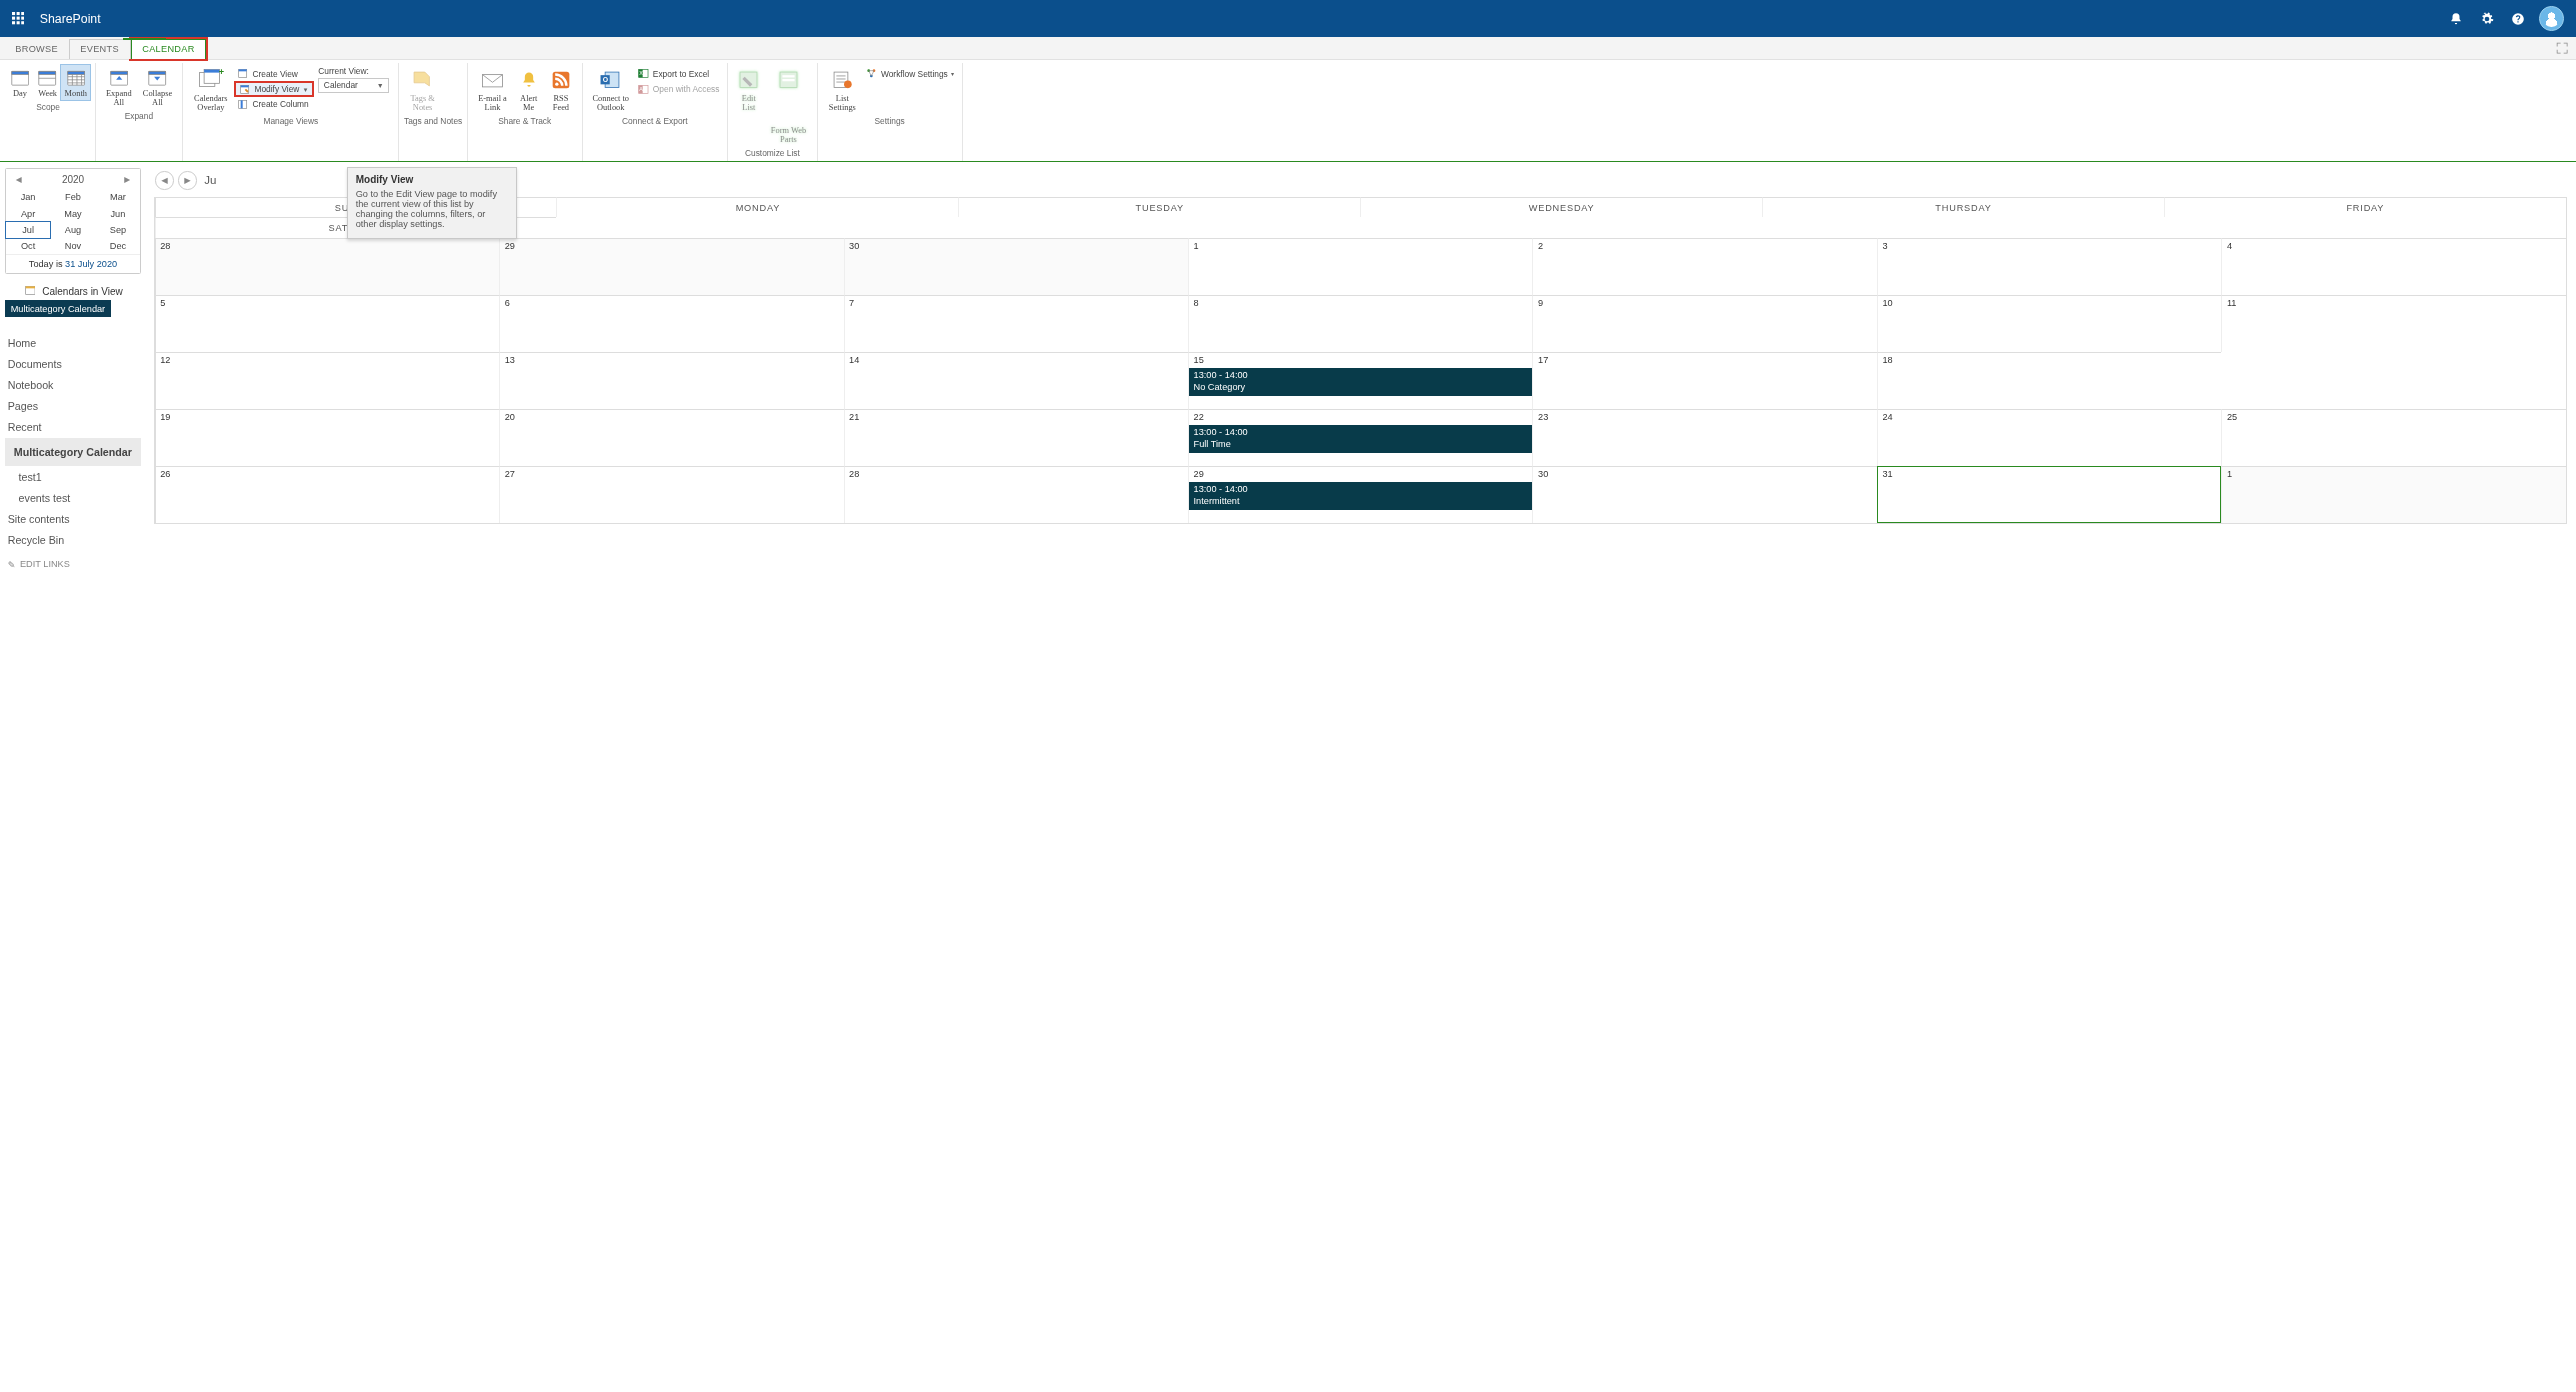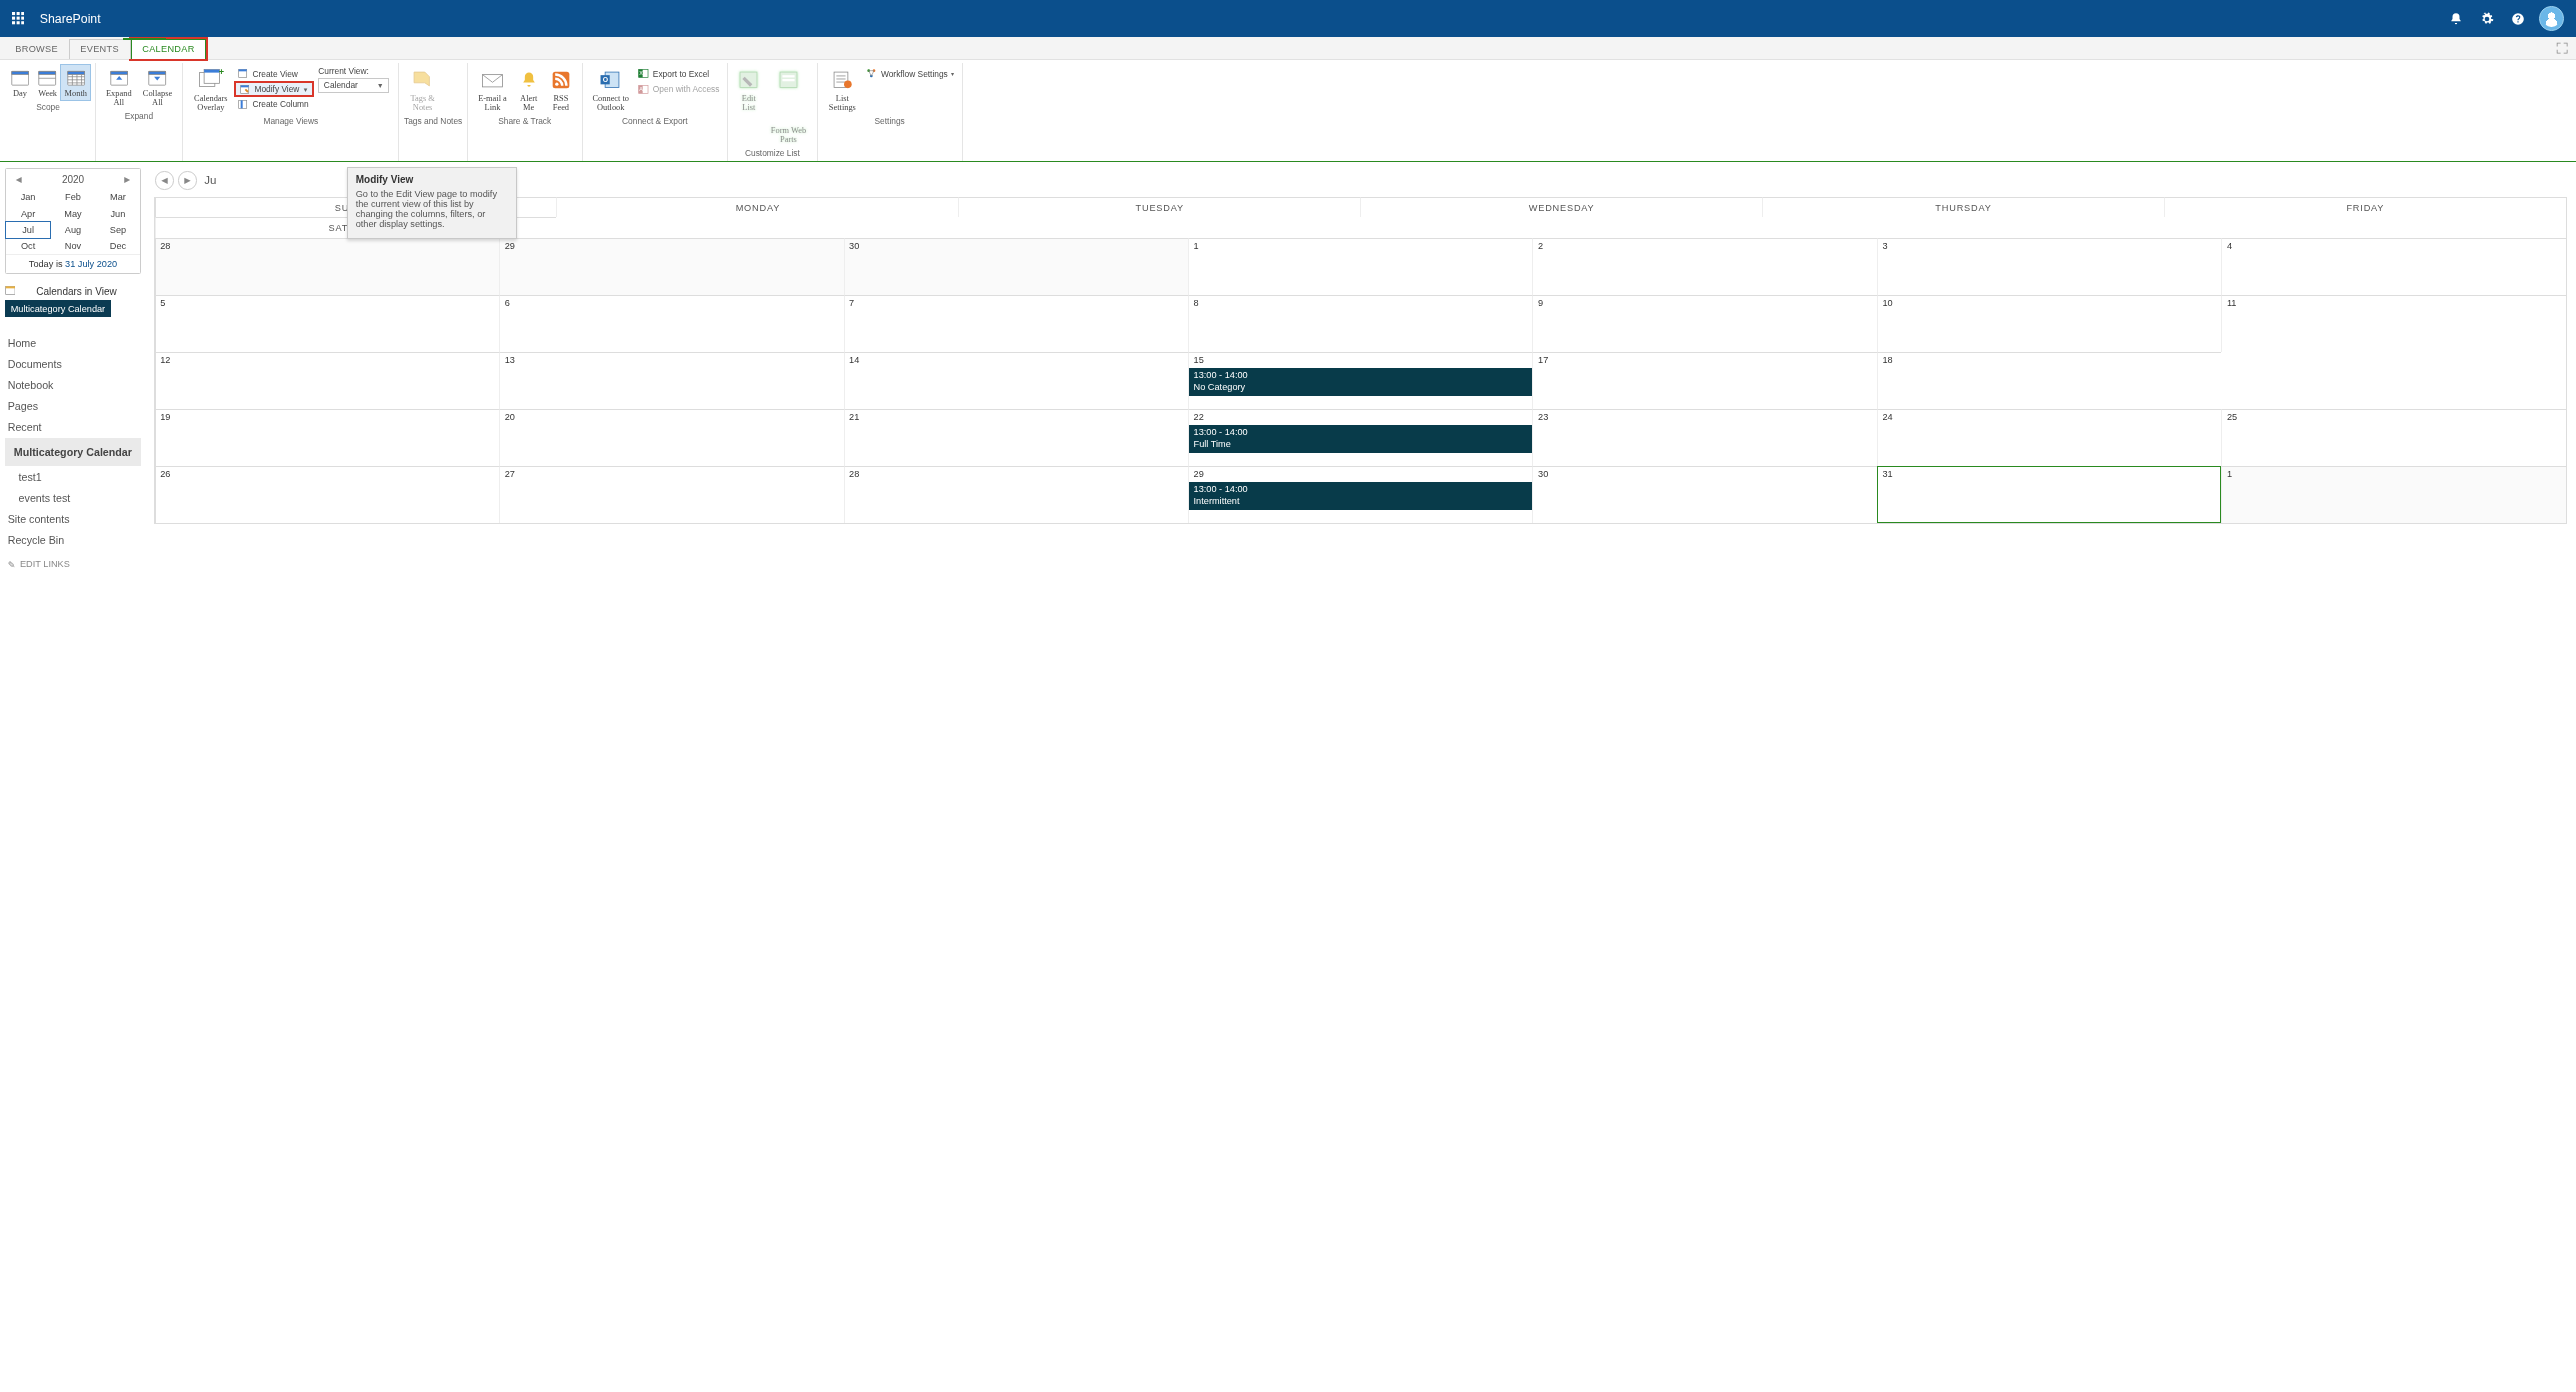--- a/index.html
+++ b/index.html
@@ -61,21 +61,21 @@
   .minical-head { display:flex; align-items:center; justify-content:space-between; padding:3.1px 6.1px; }
   .minical-head .nav{ width:14px; height:14px; display:flex; align-items:center; justify-content:center; cursor:pointer; color:#888; font-size:7.7px;}
   .minical-head .yr{ font-size:10px; color:#555;}
   .minical-grid { display:grid; grid-template-columns:repeat(3,1fr); }
   .minical-grid .m { text-align:center; padding:3.1px 0; font-size:9.2px; color:#444; cursor:pointer;}
   .minical-grid .m.sel { border:0.8px solid #2a6db0; background:#fff; margin:-0.8px;}
   .minical-foot { text-align:center; font-size:9.2px; padding:3.8px 0; border-top:0.8px solid #eee;}
   .minical-foot .dt{ color:#0b4f8c;}
   
   .civ { margin-top:10.7px; }
-  .civ-row{ display:flex; align-items:center; gap:21px; font-size:10px; color:#333;}
+  .civ-row{ display:flex; align-items:center; gap:7px; font-size:10px; color:#333;margin-left:20px;}
   .civ-badge{ background:#0b3b52; color:#fff; font-size:9.2px; padding:3.1px 6.1px; margin-top:3.1px; display:inline-block;}
   
   
   .lnav { margin-top:15.3px; display:flex; flex-direction:column;}
   .lnav a { color:#555; text-decoration:none; padding:4.6px 3.1px; font-size:10.7px; cursor:pointer;}
   .lnav a.sel { background:#eaeaea; color:#444; font-weight:600; padding:7.7px 9.2px; line-height:1.2;}
   .lnav a.sub { padding-left:14px; }
   .lnav .edit{ color:#888; font-size:9.2px; padding:7.7px 3.1px; display:flex; gap:4.6px; align-items:center; cursor:pointer;}
   
   

